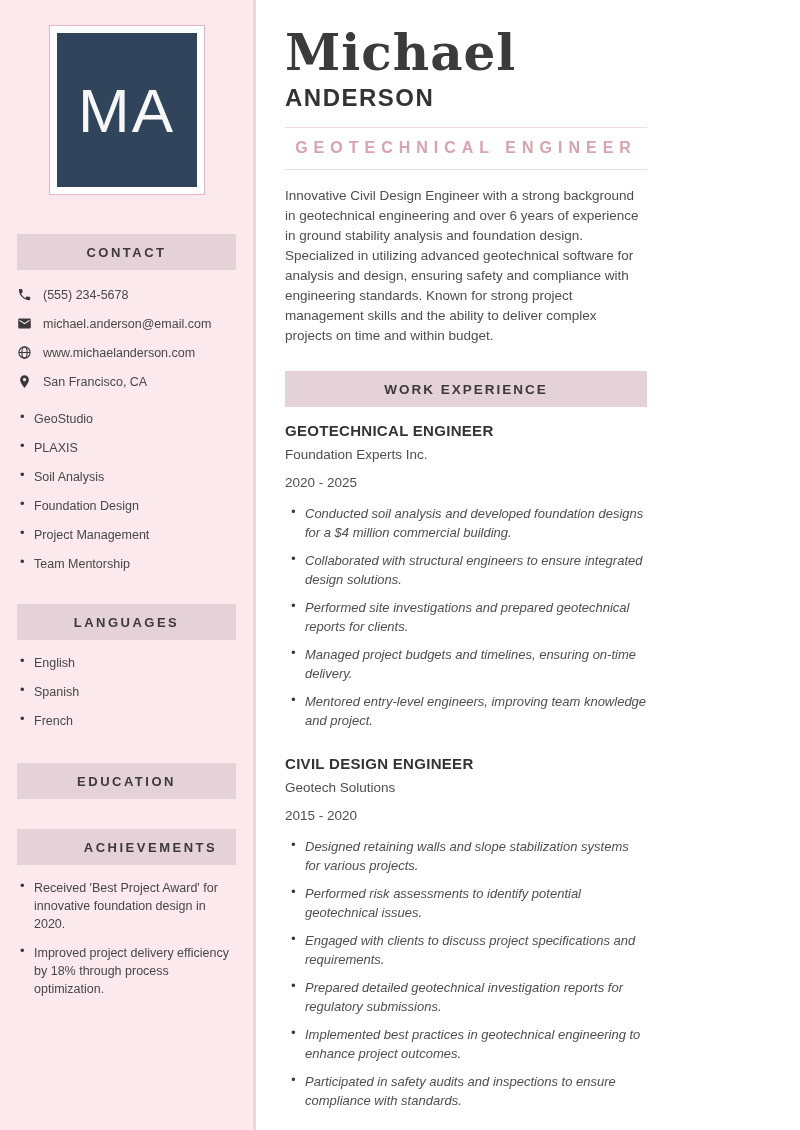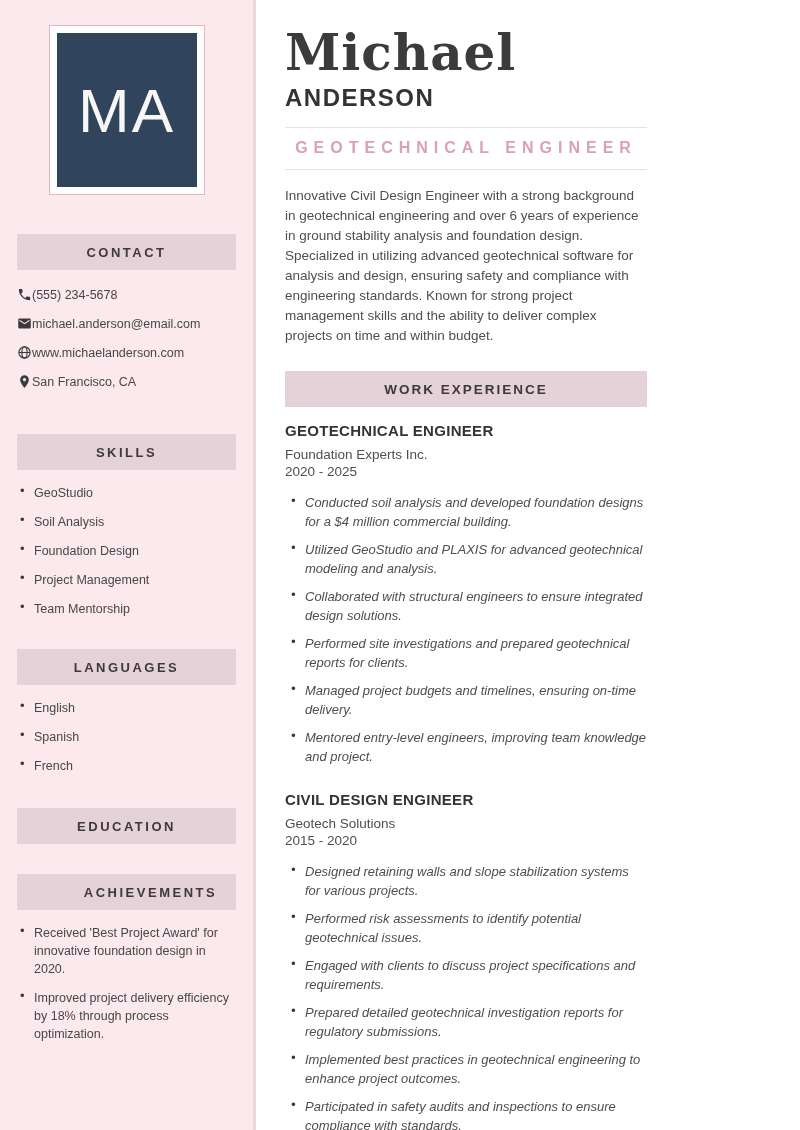--- a/index.html
+++ b/index.html
@@ -28,21 +28,21 @@
   .band {
     background:#e5d1d8; height:36px;
     display:flex; align-items:center; justify-content:center;
     font-size:13px; font-weight:bold; letter-spacing:2.5px; color:#3d393b;
   }
   .sidebar .band { margin-top:38px; }
   .sidebar section:first-of-type .band { margin-top:39px; }
 
   .contact-list { list-style:none; margin-top:10px; }
   .contact-list li {
-    display:flex; align-items:center; gap:0;
+    display:flex; align-items:center; gap:11px;
     padding:7px 0; font-size:12.5px; color:#474747;
   }
   .contact-list .ic { width:15px; height:15px; flex:0 0 15px; display:inline-flex; }
   .contact-list .ic svg { width:15px; height:15px; }
 
   ul.dots { list-style:none; margin-top:8px; }
   ul.dots li {
     position:relative; padding:5.5px 0 5.5px 17px;
     font-size:12.5px; line-height:18px; color:#474747;
   }
@@ -77,21 +77,21 @@
     font-size:16px; font-weight:600; letter-spacing:6px; color:#d9a2ae;
   }
   .summary {
     margin-top:16px; font-size:13.5px; line-height:20px; color:#4e4e4e;
   }
   .main-band { margin-top:25px; letter-spacing:2px; font-size:13.5px; }
   .job { margin-top:15px; }
   .job + .job { margin-top:21px; }
   .job h3 { font-size:15px; font-weight:bold; color:#333333; letter-spacing:0.3px; }
   .job .company { margin-top:8px; font-size:13.5px; color:#4e4e4e; }
-  .job .dates   { margin-top:2px; font-size:13.5px; color:#4e4e4e; }
+  .job .dates   { margin-top:13px; font-size:13.5px; color:#4e4e4e; }
   ul.job-bullets { list-style:none; margin-top:9px;font-style:italic; }
   ul.job-bullets li {
     position:relative; padding:4.5px 0 4.5px 20px;
     font-size:13px; line-height:19px; color:#4e4e4e;
   }
   ul.job-bullets li::before {
     content:"•"; position:absolute; left:6px; top:3px;
     color:#3a3a3a; font-size:13px;
   }
 </style>
@@ -142,24 +142,24 @@
             <svg viewBox="0 0 24 24" fill="#3a3a3a">
                 <path d="M12 2C8.1 2 5 5.1 5 9c0 5.2 7 13 7 13s7-7.8 7-13c0-3.9-3.1-7-7-7zm0 9.5c-1.4 0-2.5-1.1-2.5-2.5S10.6 6.5 12 6.5s2.5 1.1 2.5 2.5-1.1 2.5-2.5 2.5z"></path>
               </svg>
           </span>
           <span>San Francisco, CA</span>
         </li>
       </ul>
     </section>
 
     <section>
-      <div class="band">SKILLS</div>
       <ul class="dots">
 
       <li>GeoStudio</li>
+          <li>PLAXIS</li>
           <li>Soil Analysis</li>
           <li>Foundation Design</li>
           <li>Project Management</li>
           <li>Team Mentorship</li>
         </ul>
     </section>
 
     <section>
       <div class="band lang-band">LANGUAGES</div>
       <ul class="dots">
@@ -199,21 +199,20 @@
 
     <div class="band main-band">WORK EXPERIENCE</div>
 
     <article class="job">
       <h3>GEOTECHNICAL ENGINEER</h3>
       <div class="company">Foundation Experts Inc.</div>
       <div class="dates">2020 - 2025</div>
       <ul class="job-bullets">
 
       <li>Conducted soil analysis and developed foundation designs for a $4 million commercial building.</li>
-          <li>Utilized GeoStudio and PLAXIS for advanced geotechnical modeling and analysis.</li>
           <li>Collaborated with structural engineers to ensure integrated design solutions.</li>
           <li>Performed site investigations and prepared geotechnical reports for clients.</li>
           <li>Managed project budgets and timelines, ensuring on-time delivery.</li>
           <li>Mentored entry-level engineers, improving team knowledge and project.</li>
         </ul>
     </article>
 
     <article class="job">
       <h3>CIVIL DESIGN ENGINEER</h3>
       <div class="company">Geotech Solutions</div>

